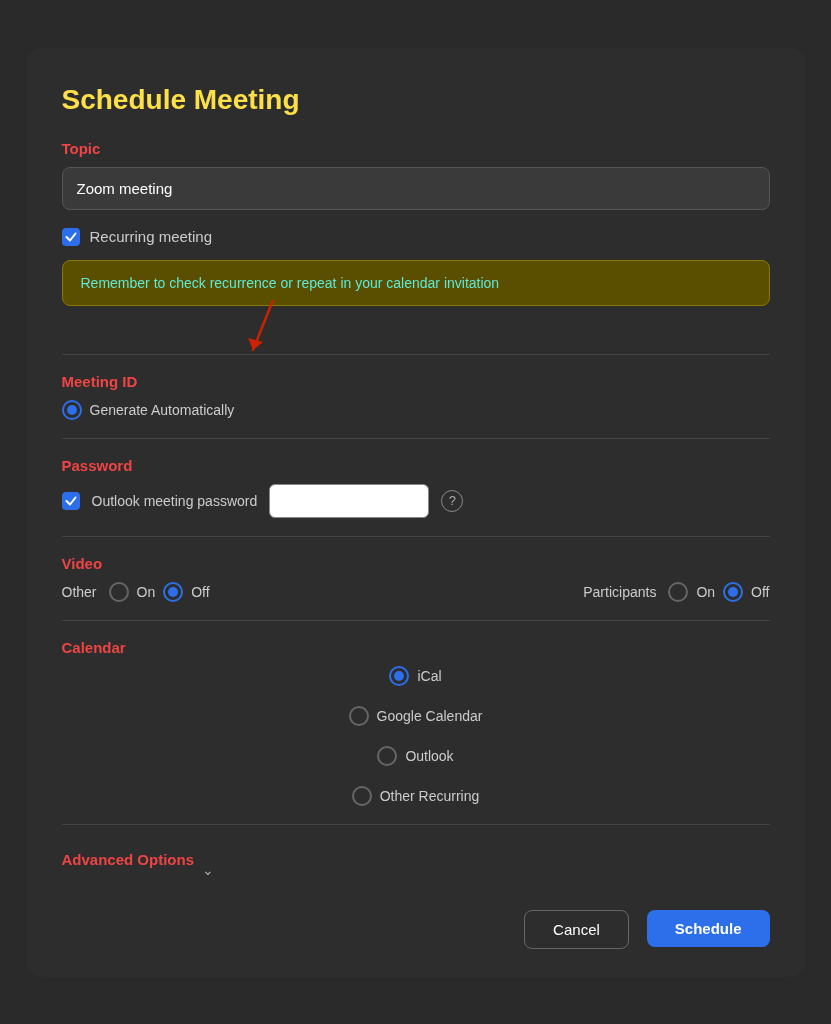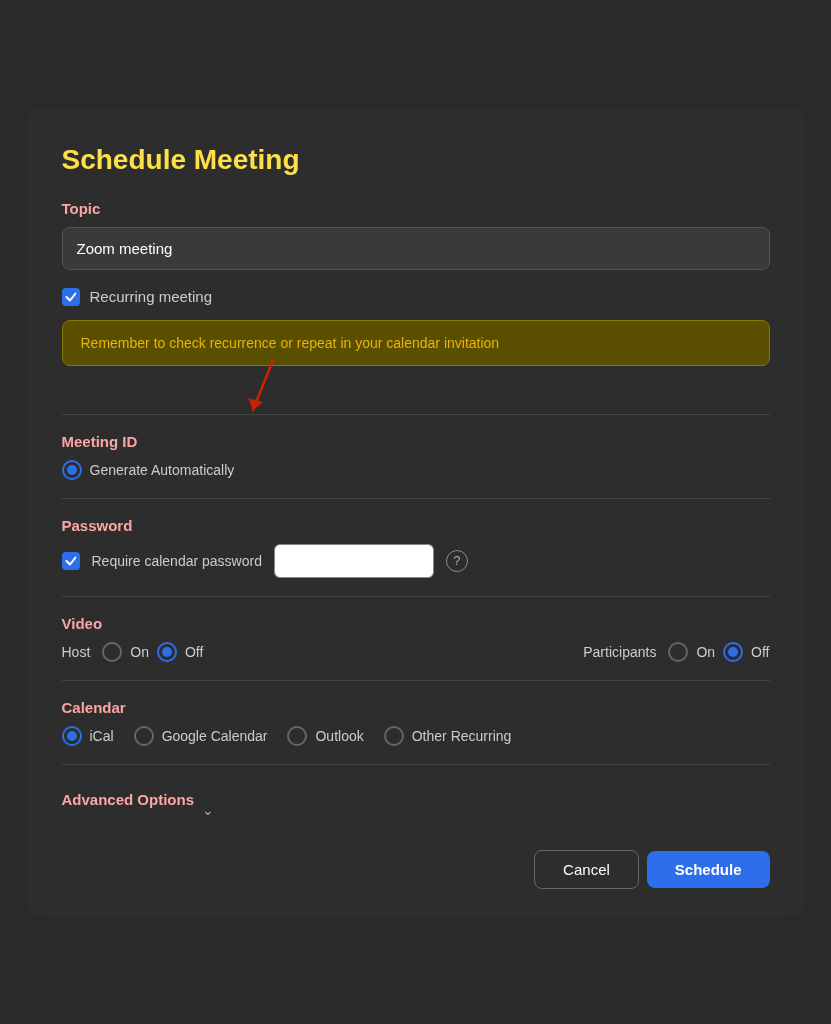--- a/index.html
+++ b/index.html
@@ -25,21 +25,21 @@
     .title {
       font-size: 28px;
       font-weight: 700;
       color: #fde047;
       margin-bottom: 24px;
     }
 
     .section-label {
       font-size: 15px;
       font-weight: 700;
-      color: #fca5a5;
+      color: #ef4444;
       margin-bottom: 10px;
     }
 
     .topic-section {
       margin-bottom: 18px;
     }
 
     .topic-input {
       width: 100%;
       background: #3a3a3a;
@@ -79,21 +79,21 @@
       font-size: 15px;
       color: #cccccc;
     }
 
     .reminder-box {
       background: #5a4f00;
       border: 1.5px solid #8a7a00;
       border-radius: 8px;
       padding: 14px 18px;
       font-size: 14px;
-      color: #eab308;
+      color: #5eead4;
       margin-bottom: 20px;
       position: relative;
     }
 
     .divider {
       border: none;
       border-top: 1px solid #444;
       margin: 18px 0;
     }
 
@@ -195,41 +195,42 @@
 
     .calendar-section {
       margin-bottom: 3px;
     }
 
     .calendar-row {
       display: flex;
       align-items: center;
       gap: 20px;
       flex-wrap: wrap;
+      flex-direction: column;
     }
 
     .advanced-row {
       display: flex;
       align-items: flex-end;
       gap: 8px;
       cursor: pointer;
       padding: 8px 0;
     }
 
     .chevron-icon {
       font-size: 14px;
       color: #aaa;
     }
 
     .footer-row {
       display: flex;
       justify-content: flex-end;
-      gap: 8px;
+      gap: 18px;
       margin-top: 24px;
-      align-items: center;
+      align-items: flex-start;
     }
 
     .btn-cancel {
       background: transparent;
       border: 1.5px solid #666;
       border-radius: 8px;
       padding: 10px 28px;
       font-size: 15px;
       color: #ffffff;
       cursor: pointer;
@@ -293,35 +294,35 @@
   <hr class="divider">
 
   <div class="password-section">
     <div class="section-label">Password</div>
     <div class="password-row">
       <div class="checkbox-blue">
         <svg viewBox="0 0 12 12" fill="none" xmlns="http://www.w3.org/2000/svg">
           <polyline points="1.5,6 5,9.5 10.5,2.5" stroke="white" stroke-width="2" stroke-linecap="round" stroke-linejoin="round"></polyline>
         </svg>
       </div>
-      <span class="radio-label">Require calendar password</span>
+      <span class="radio-label">Outlook meeting password</span>
       <input class="password-input" type="text" value="" style="">
       <div class="help-icon">
         <span>?</span>
       </div>
     </div>
   </div>
 
   <hr class="divider">
 
   <div class="video-section">
     <div class="section-label">Video</div>
     <div class="video-row">
 
-      <span class="video-group-label">Host</span>
+      <span class="video-group-label">Other</span>
       <div class="radio-option">
         <div class="radio-outer"></div>
         <span class="radio-label">On</span>
       </div>
       <div class="radio-option">
         <div class="radio-outer selected">
           <div class="radio-inner"></div>
         </div>
         <span class="radio-label">Off</span>
       </div>

